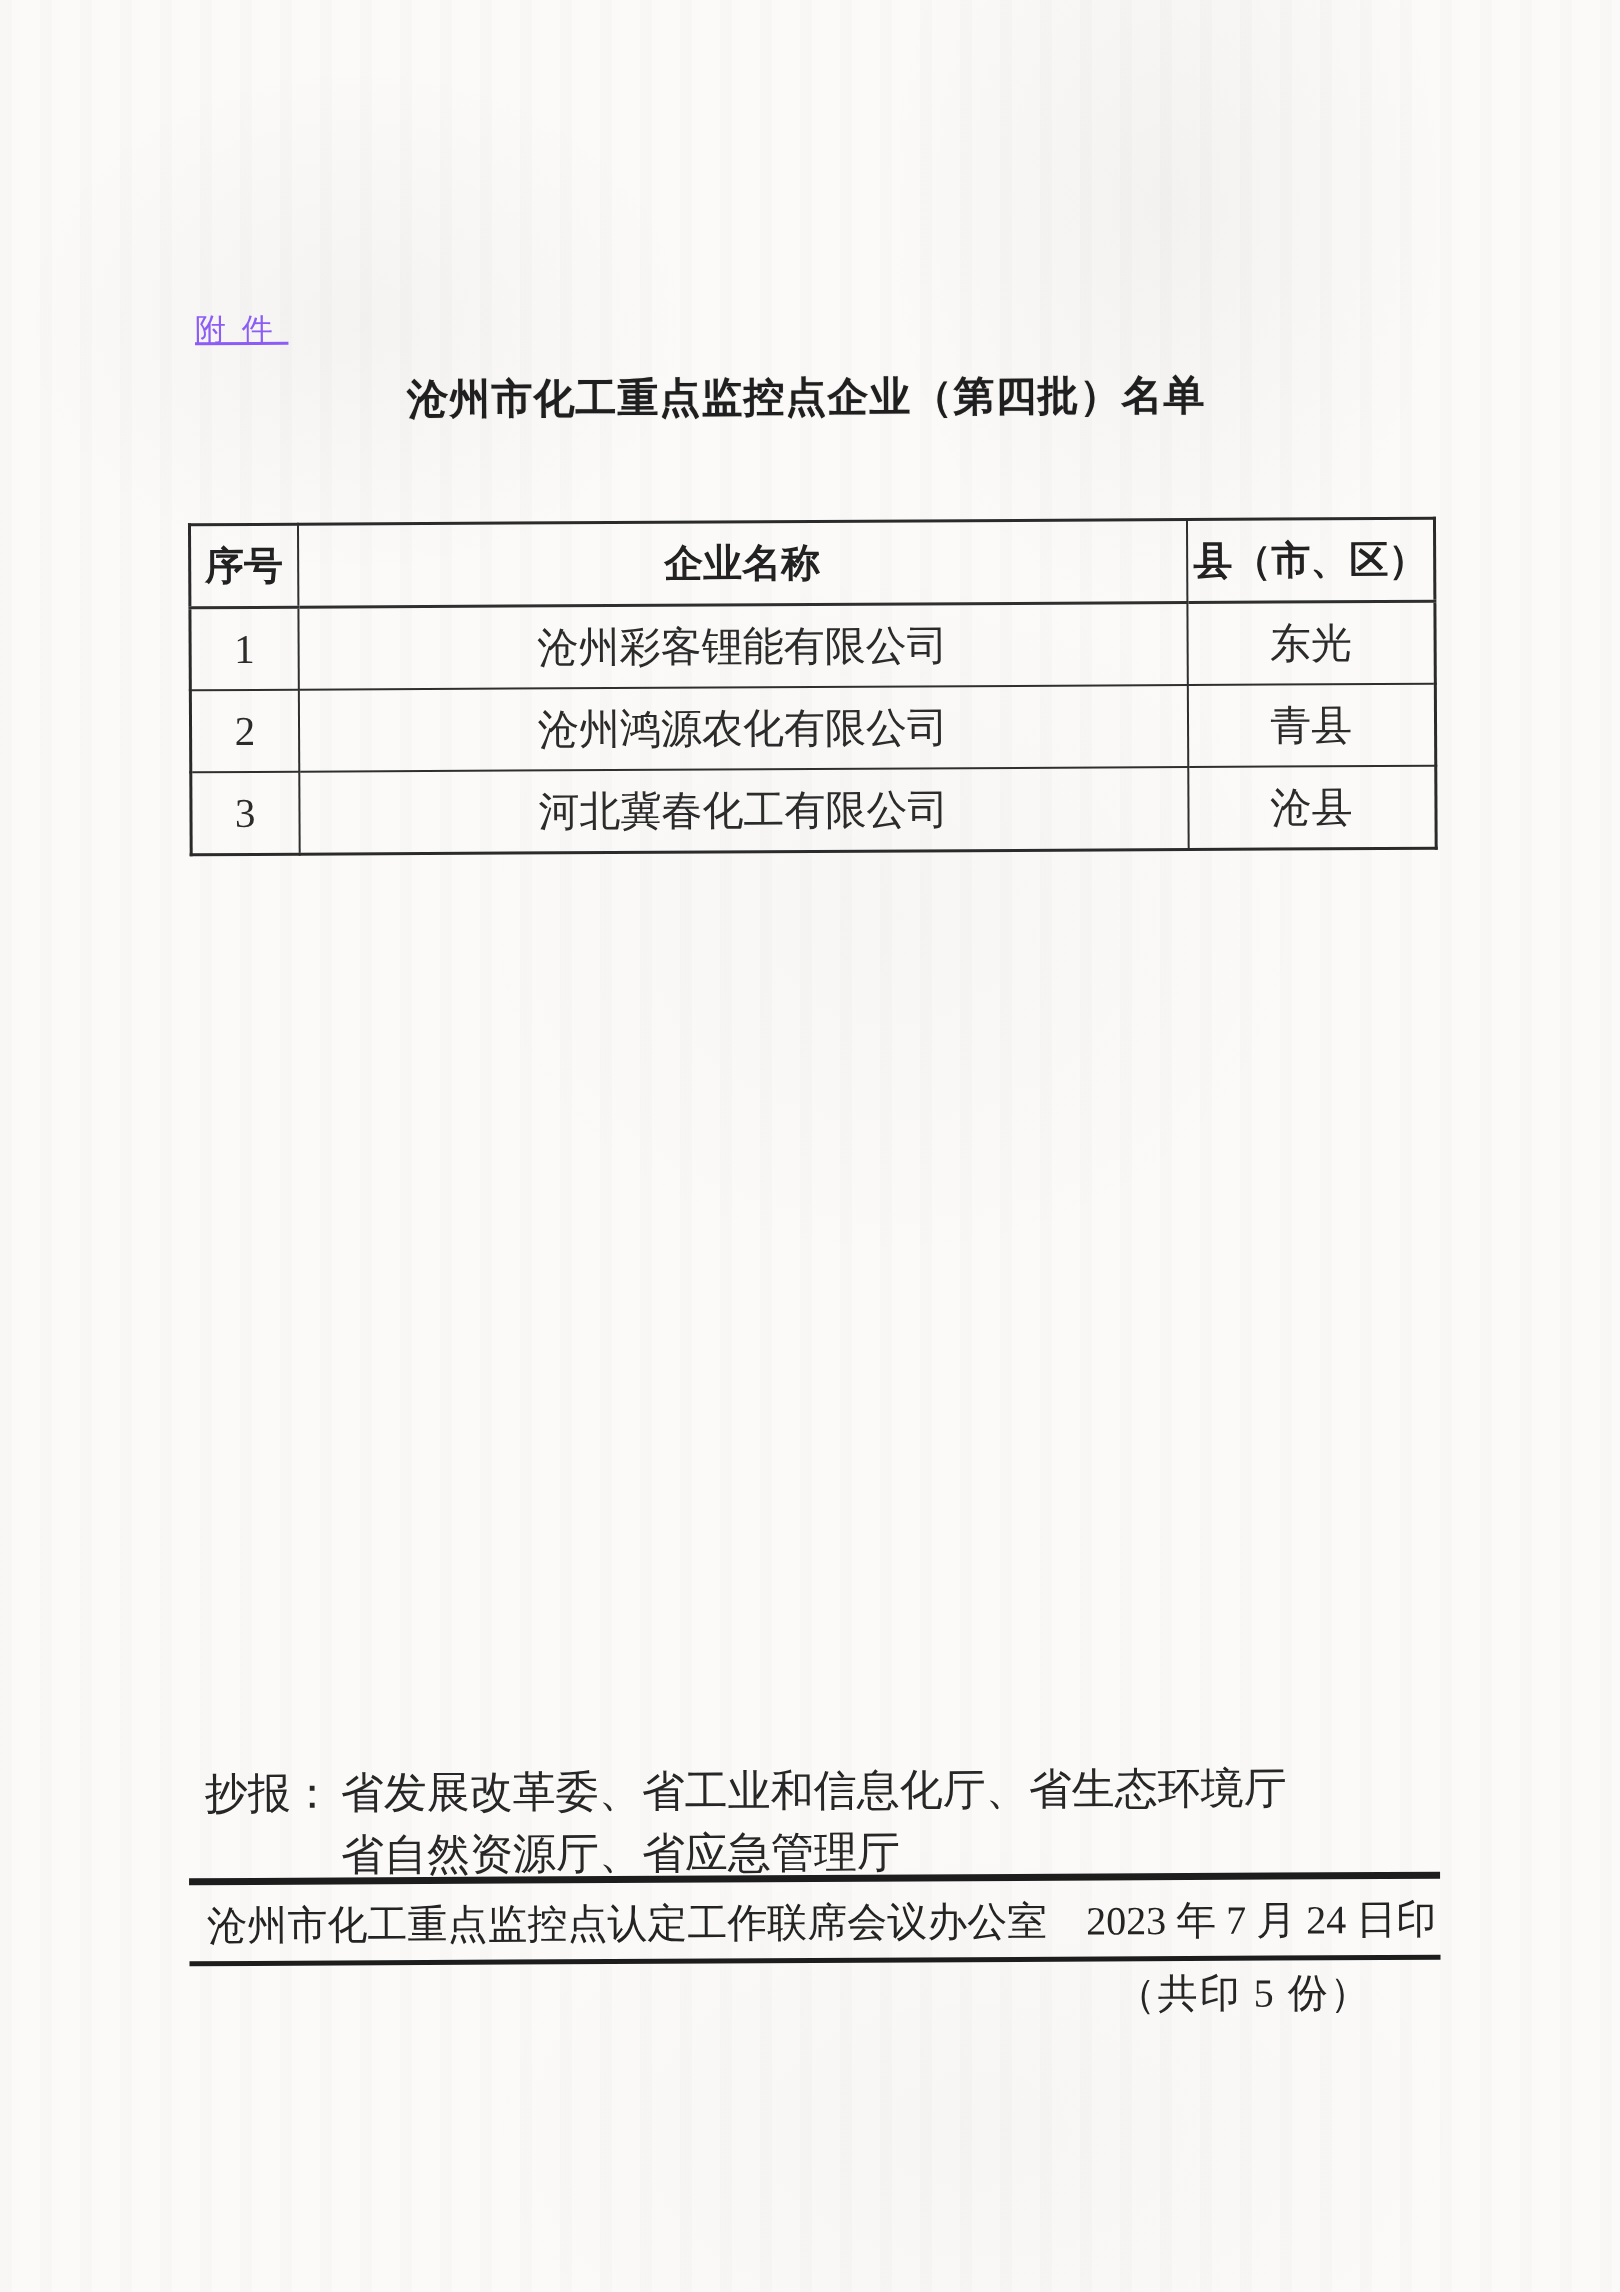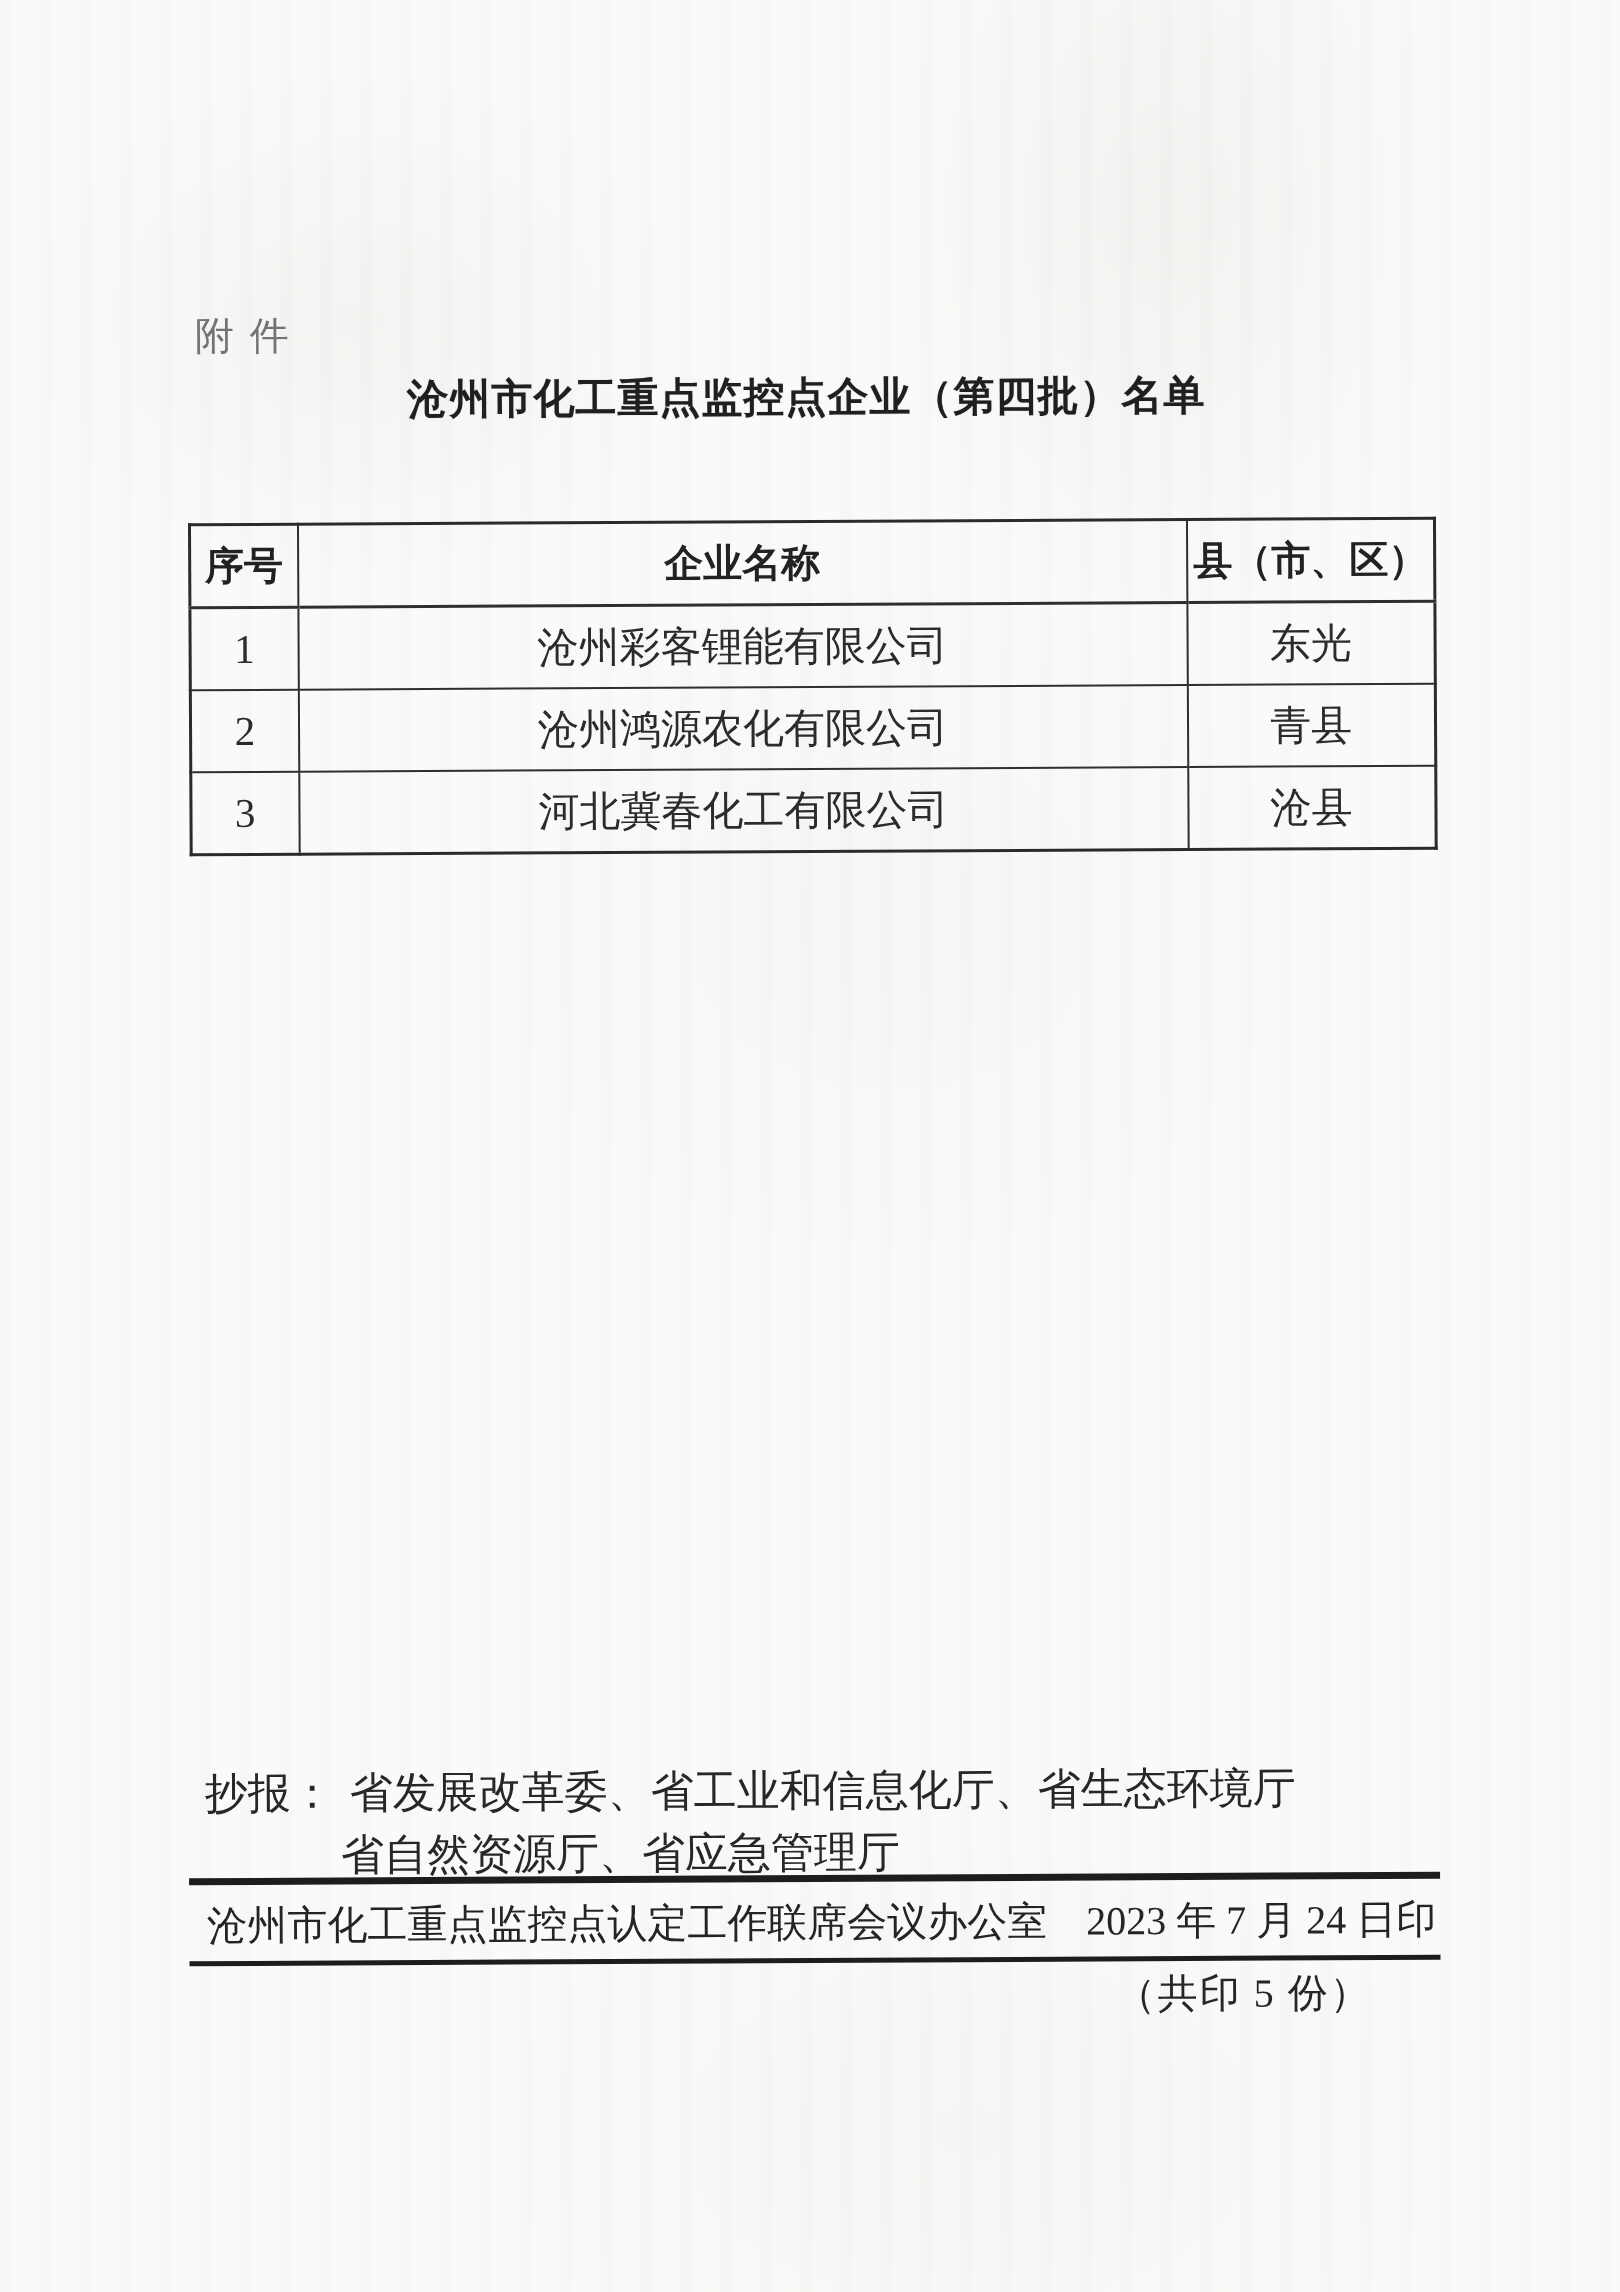--- a/index.html
+++ b/index.html
@@ -33,23 +33,24 @@
   .tilt {
     position: absolute;
     inset: 0;
     transform: rotate(-0.3deg);
     transform-origin: 50% 48%;
   }
   .attachment {
     position: absolute;
     left: 199px;
     top: 306px;
-    font-size: 39px;
+    font-size: 31px;
     letter-spacing: 15.7px;
-    color: #737373;
+    color: #8b5cf6;
+    text-decoration: underline;
   }
   .title {
     position: absolute;
     left: 0;
     top: 370px;
     width: 100%;
     margin: 0;
     text-align: center;
     font-size: 41px;
     font-weight: bold;
@@ -93,21 +94,21 @@
   .cc-block {
     position: absolute;
     left: 201px;
     top: 1760px;
     width: 1235px;
     font-size: 43px;
     line-height: 62px;
     color: #272727;
   }
   .cc-line1 { white-space: nowrap; }
-  .cc-label { margin-right: 16px; }
+  .cc-label { margin-right: 7px; }
   .cc-line2 {
     padding-left: 136px;
     white-space: nowrap;
   }
   .rule {
     position: absolute;
     left: 185px;
     width: 1251px;
     background: #1d1d1d;
   }

